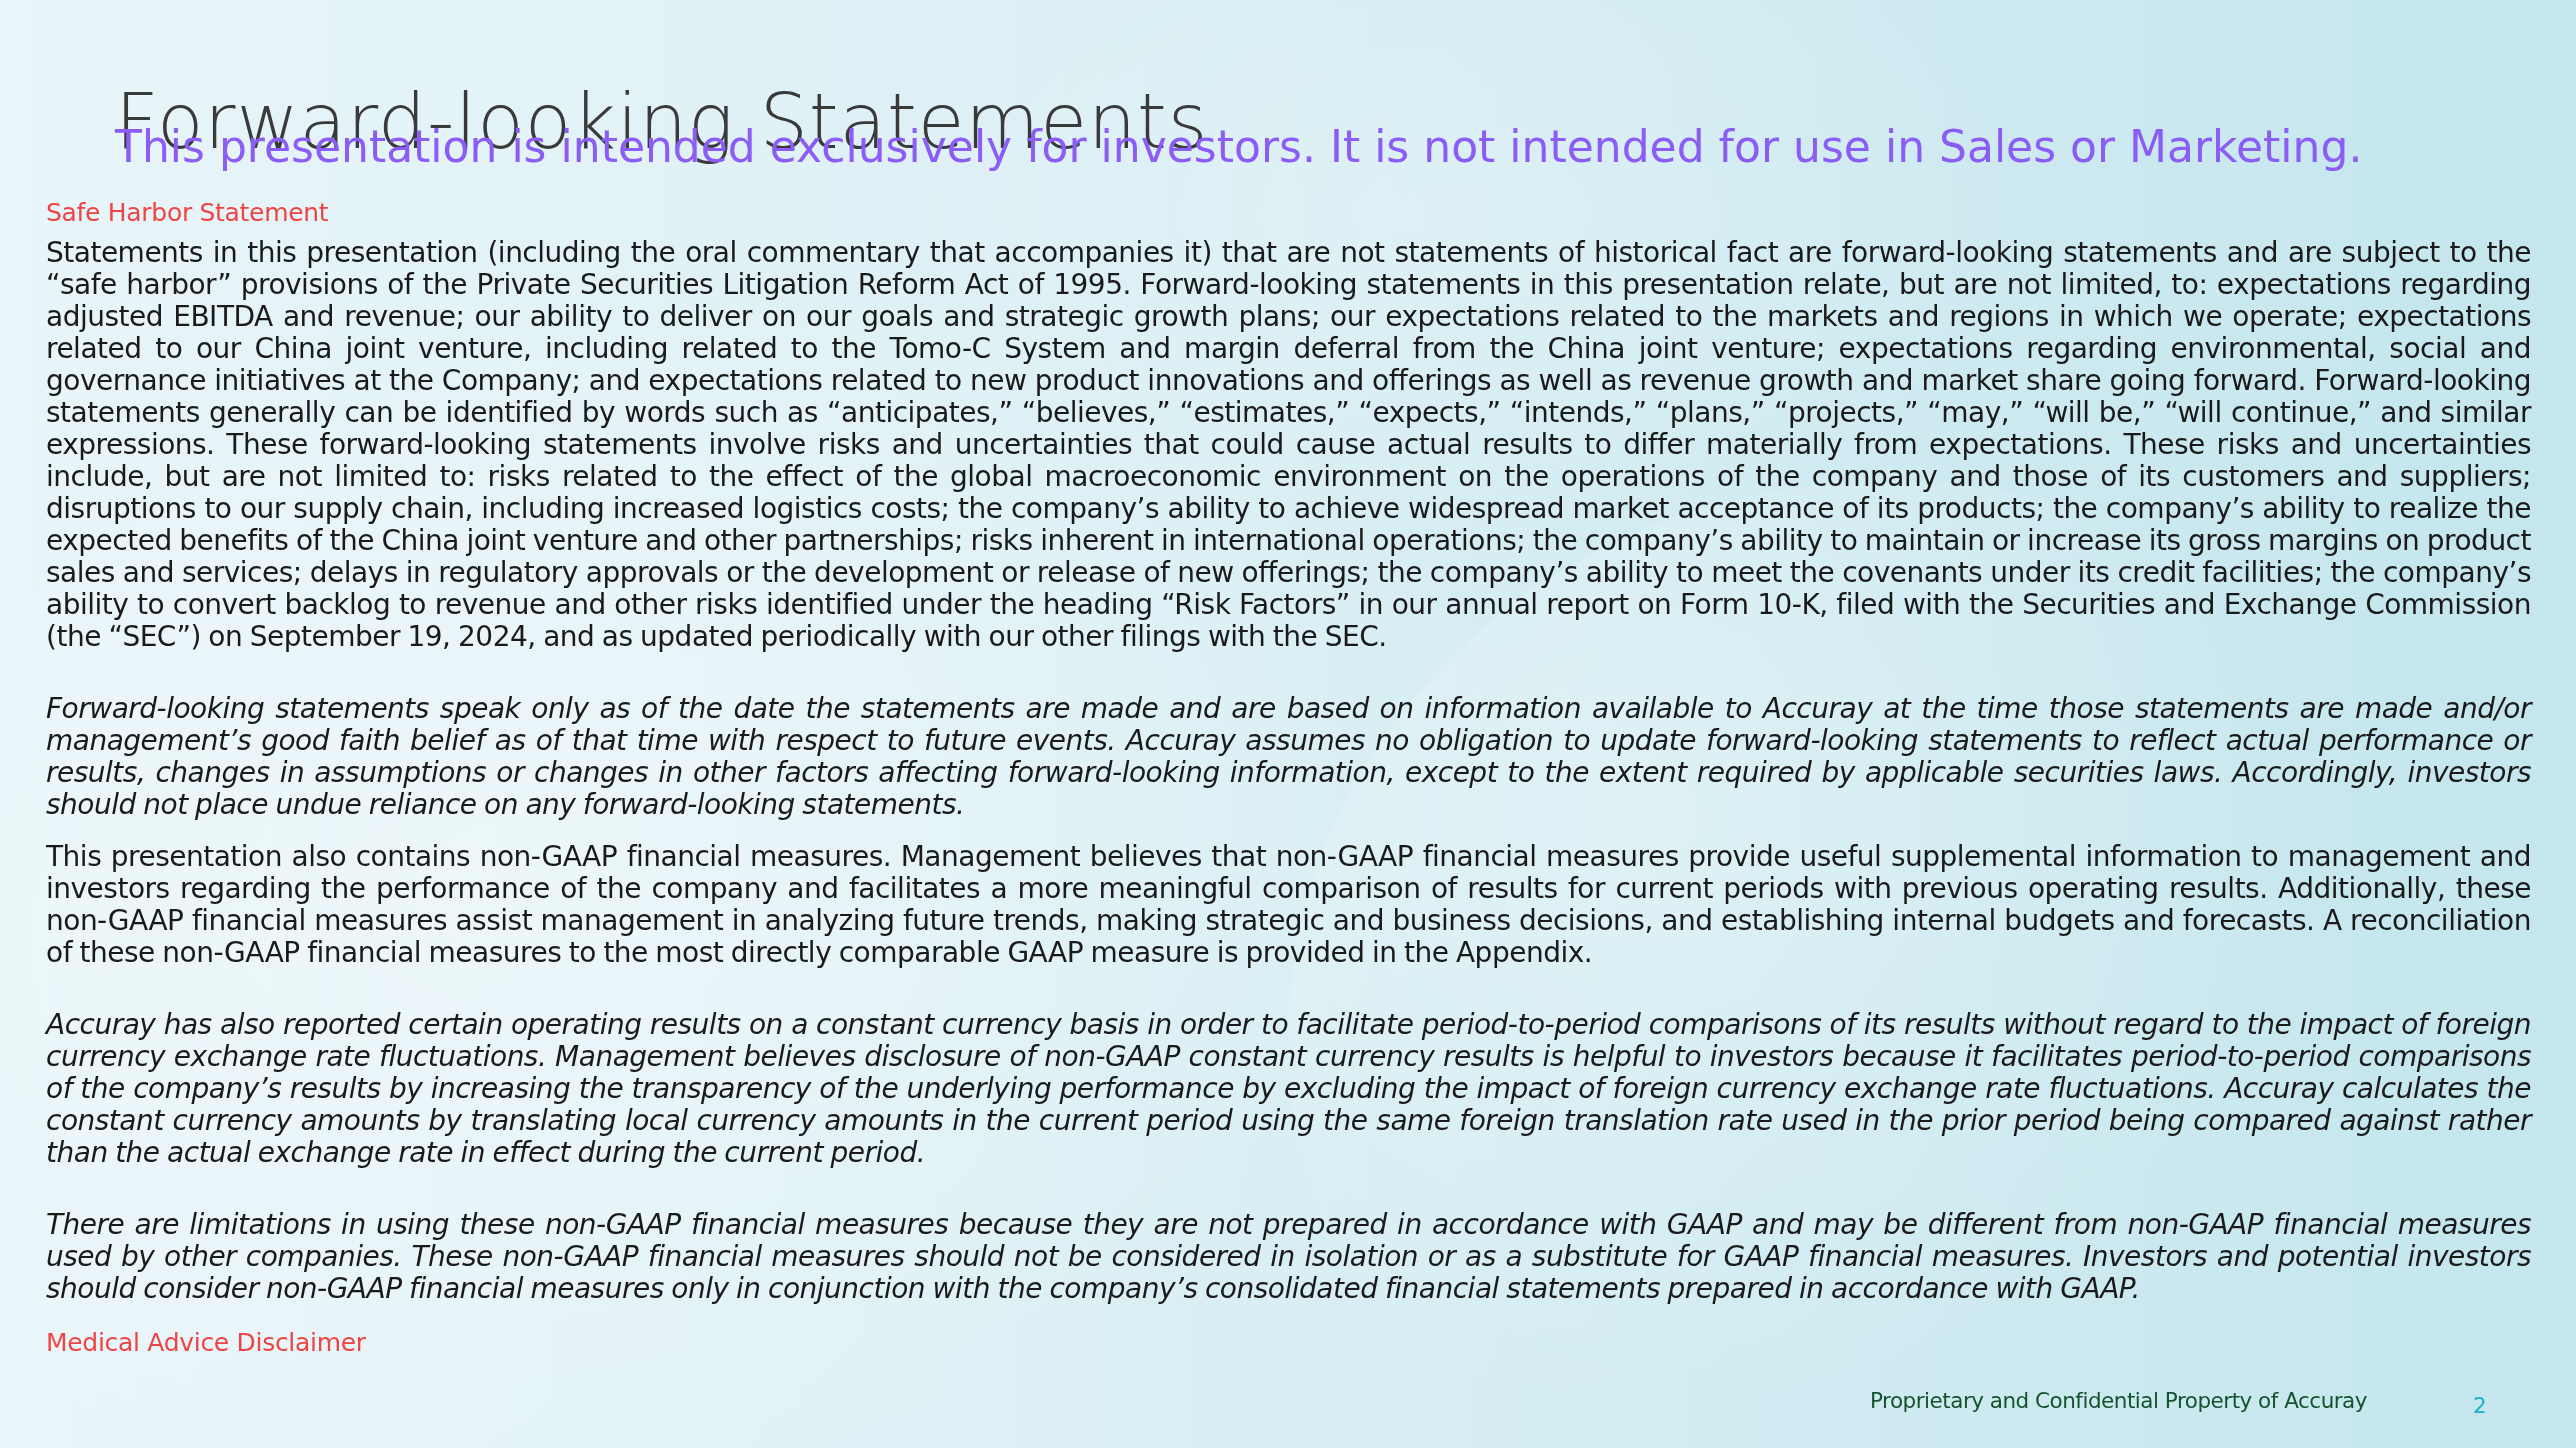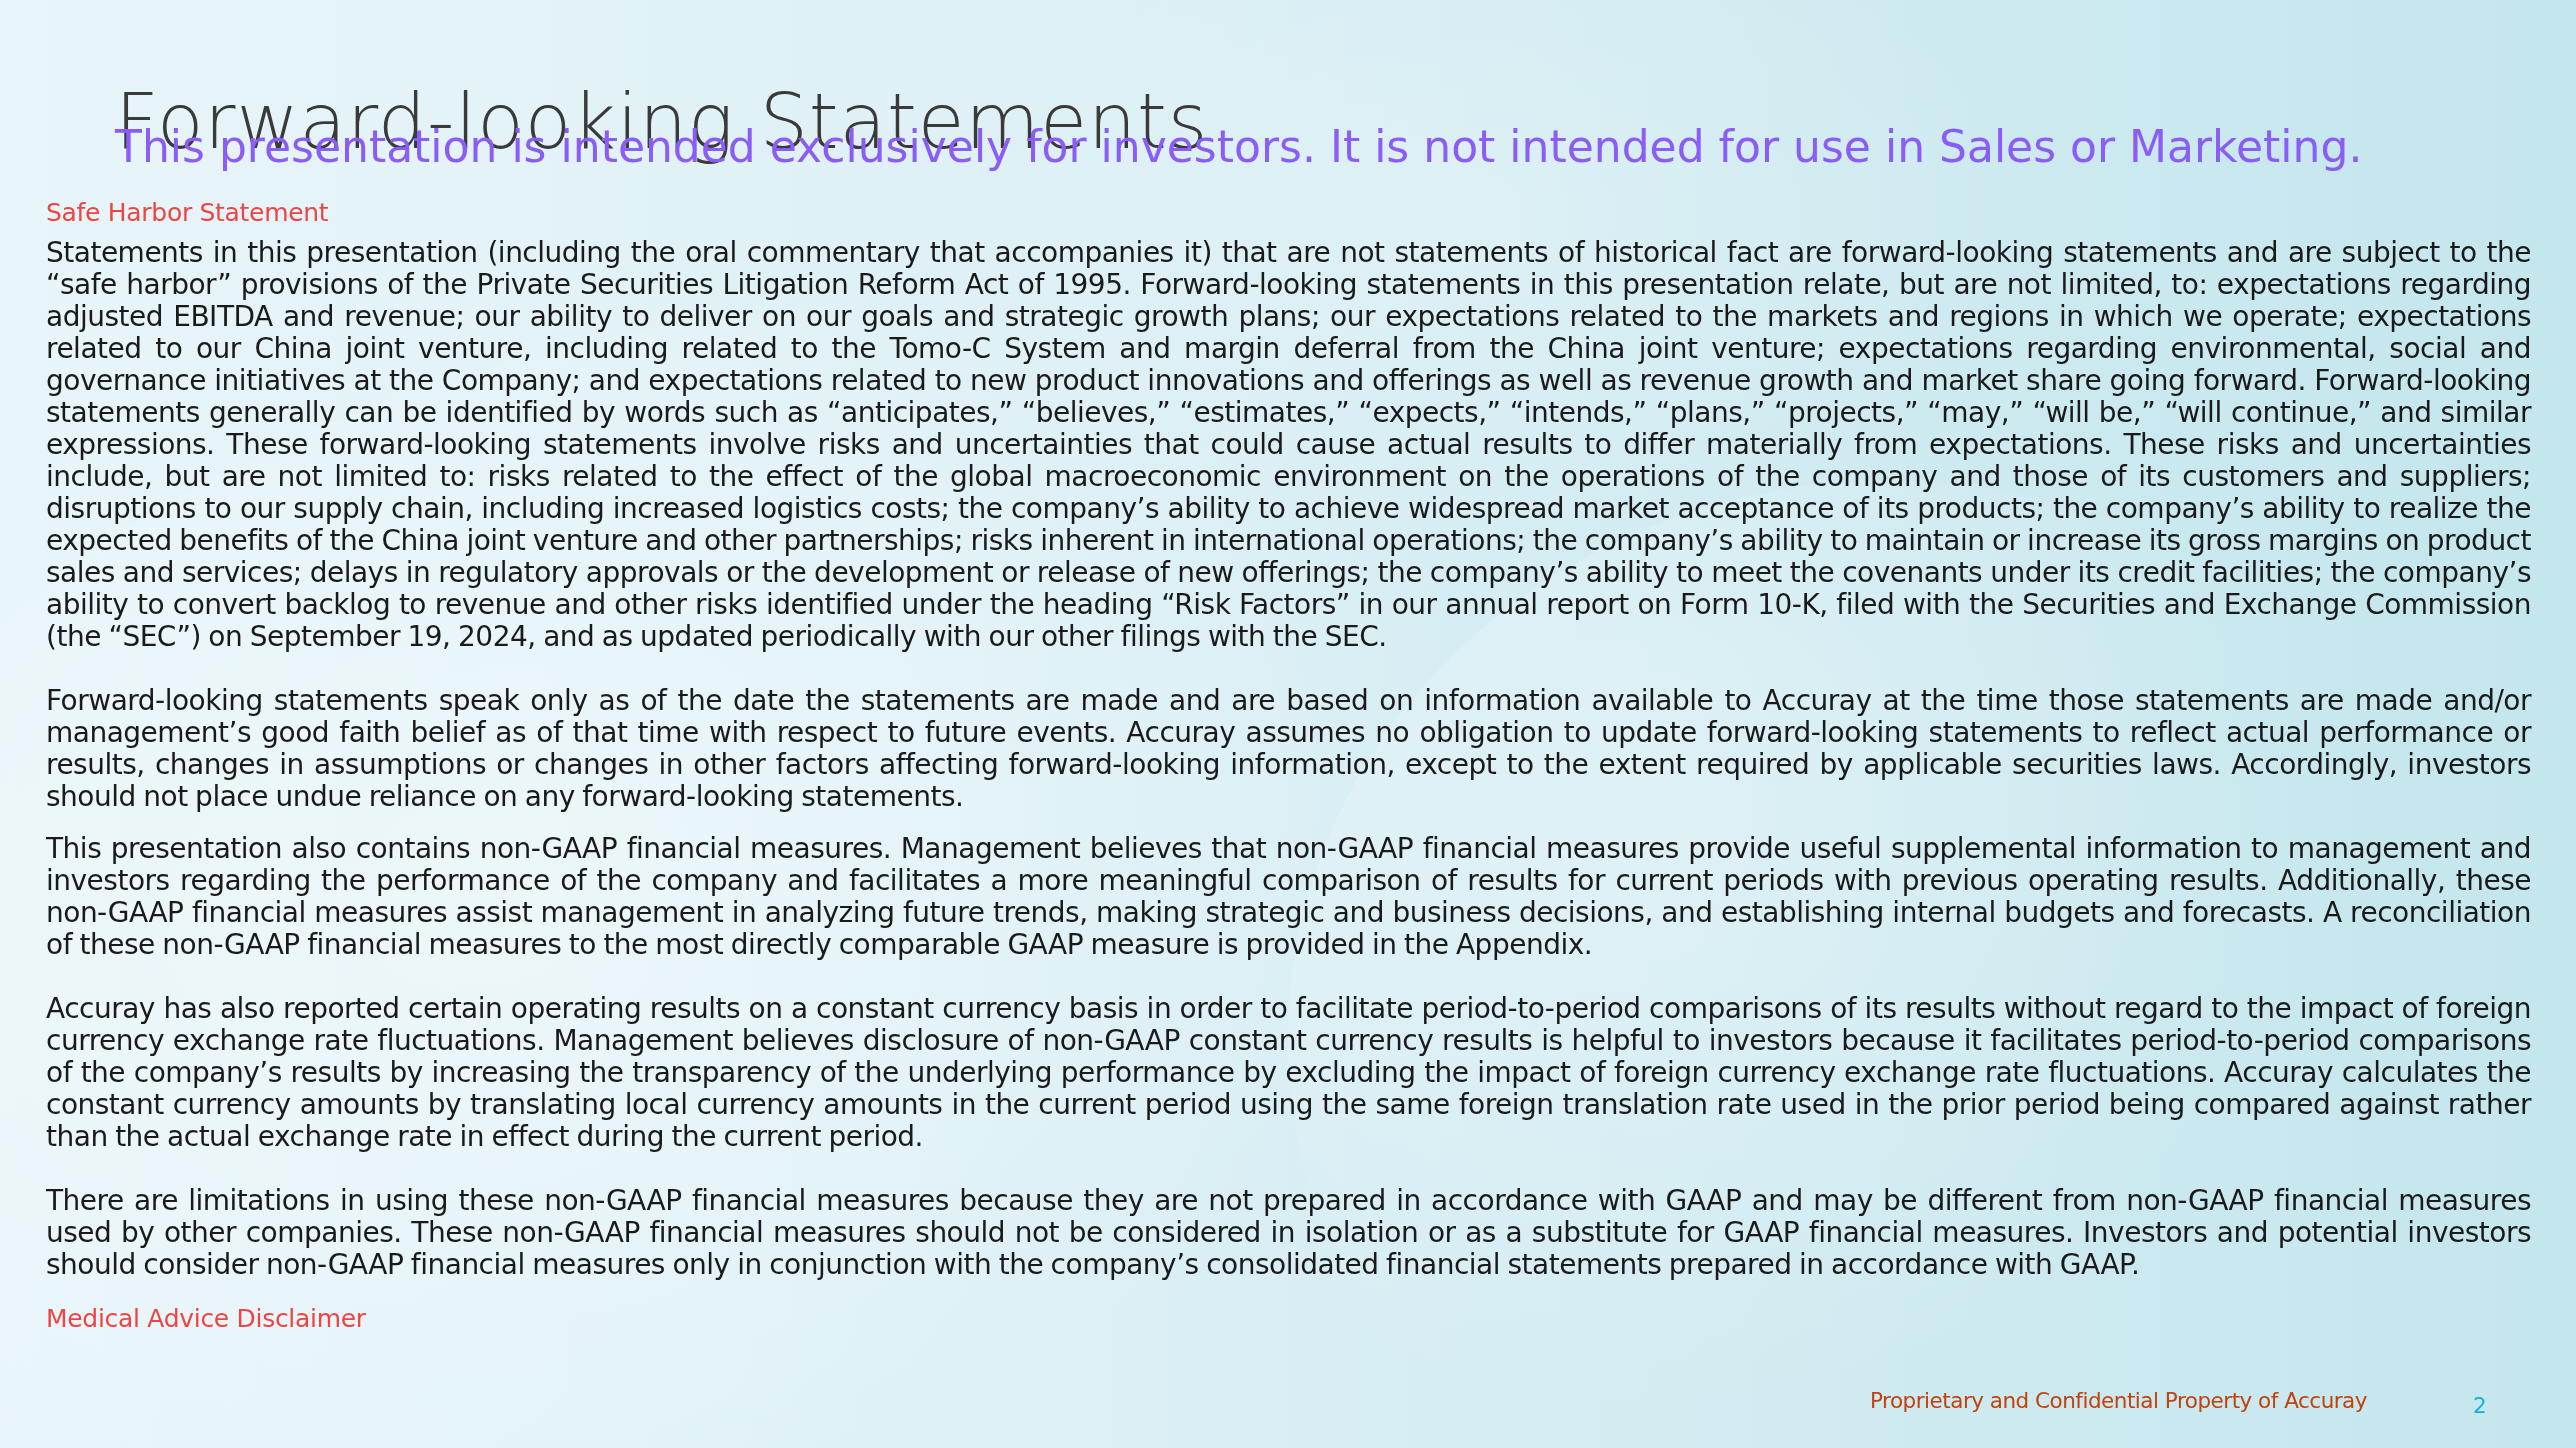--- a/index.html
+++ b/index.html
@@ -88,28 +88,28 @@
     .para {
       font-size: 28px;
       line-height: 32px;
       text-align: justify;
       text-align-last: left;
       color: #1a1a1a;
       margin: 0;
       letter-spacing: -0.5px;
       word-spacing: -0.9px;
     }
-    .para + .para { margin-top: 32px; }
+    .para + .para { margin-top: 40px; font-style: italic; }
     .section + .section { margin-top: 20.6px; }
     .footer-text {
       position: absolute;
       left: 1870px;
       top: 1388px;
       font-size: 21.5px;
-      color: #c2410c;
+      color: #14532d;
       white-space: nowrap;
       font-family: "DejaVu Sans", sans-serif;
       letter-spacing: -0.5px;
     }
     .page-number {
       position: absolute;
       left: 2473px;
       top: 1393px;
       font-size: 21.5px;
       color: #1ab0cf;

